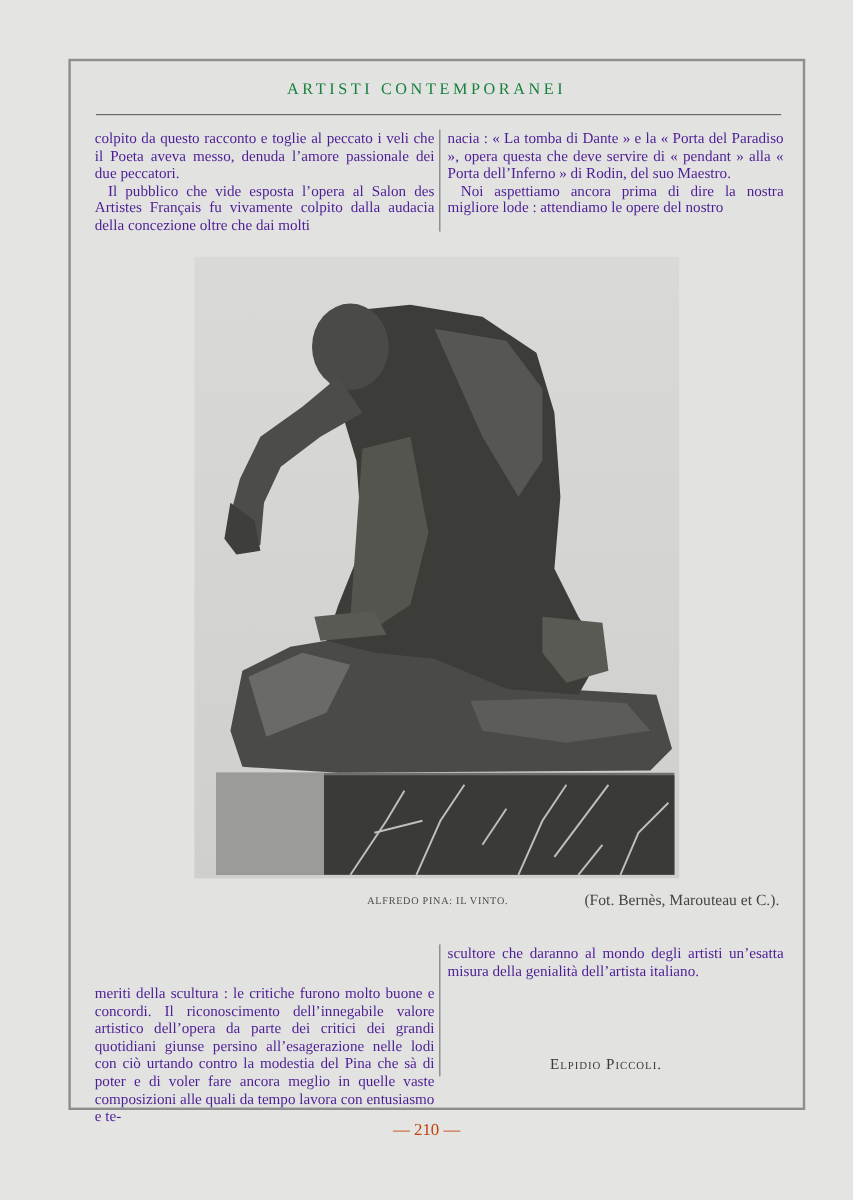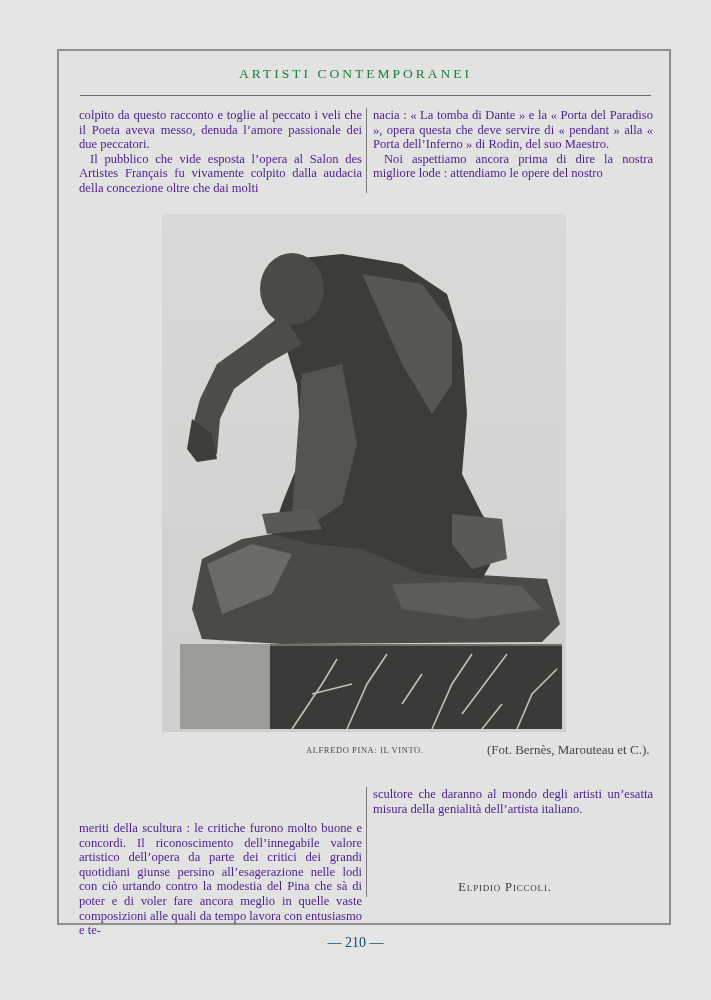--- a/index.html
+++ b/index.html
@@ -47,21 +47,21 @@
   .photo svg { display:block; }
   .caption-left {
     position:absolute; left:306px; top:745px; font-size:8.5px;
     letter-spacing:0.6px; color:#4a4a4a;
   }
   .caption-right {
     position:absolute; left:487px; top:742px; font-size:13px; color:#444;
   }
   .page-number {
     position:absolute; left:0; width:711px; top:935px; text-align:center;
-    font-size:14px; color:#0c4a6e;
+    font-size:14px; color:#c2410c;
   }
 </style>
 </head>
 <body>
 
 <div class="frame"></div>
 
 <div class="running-head">ARTISTI CONTEMPORANEI</div>
 <div class="head-rule"></div>
 

